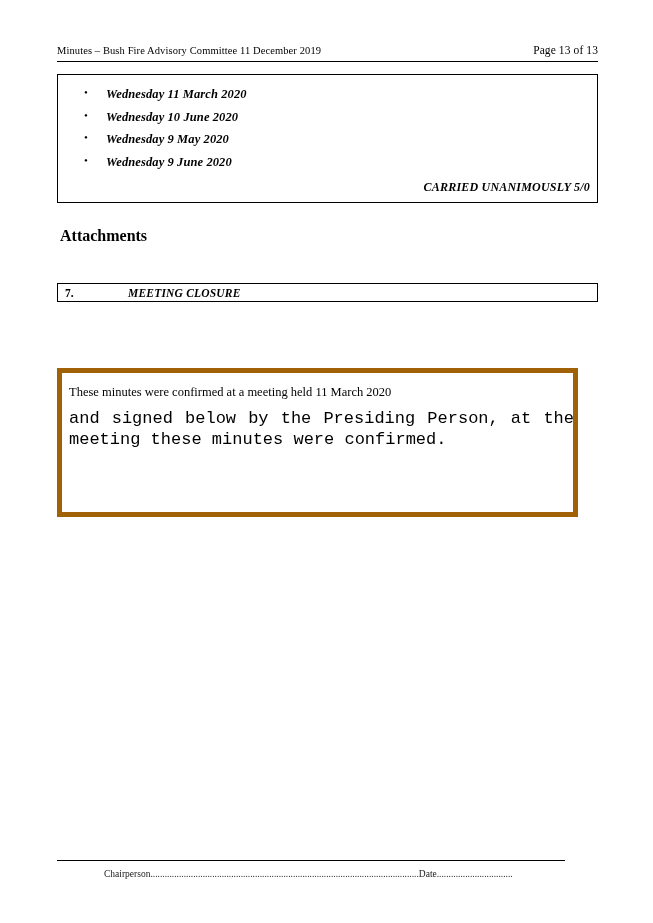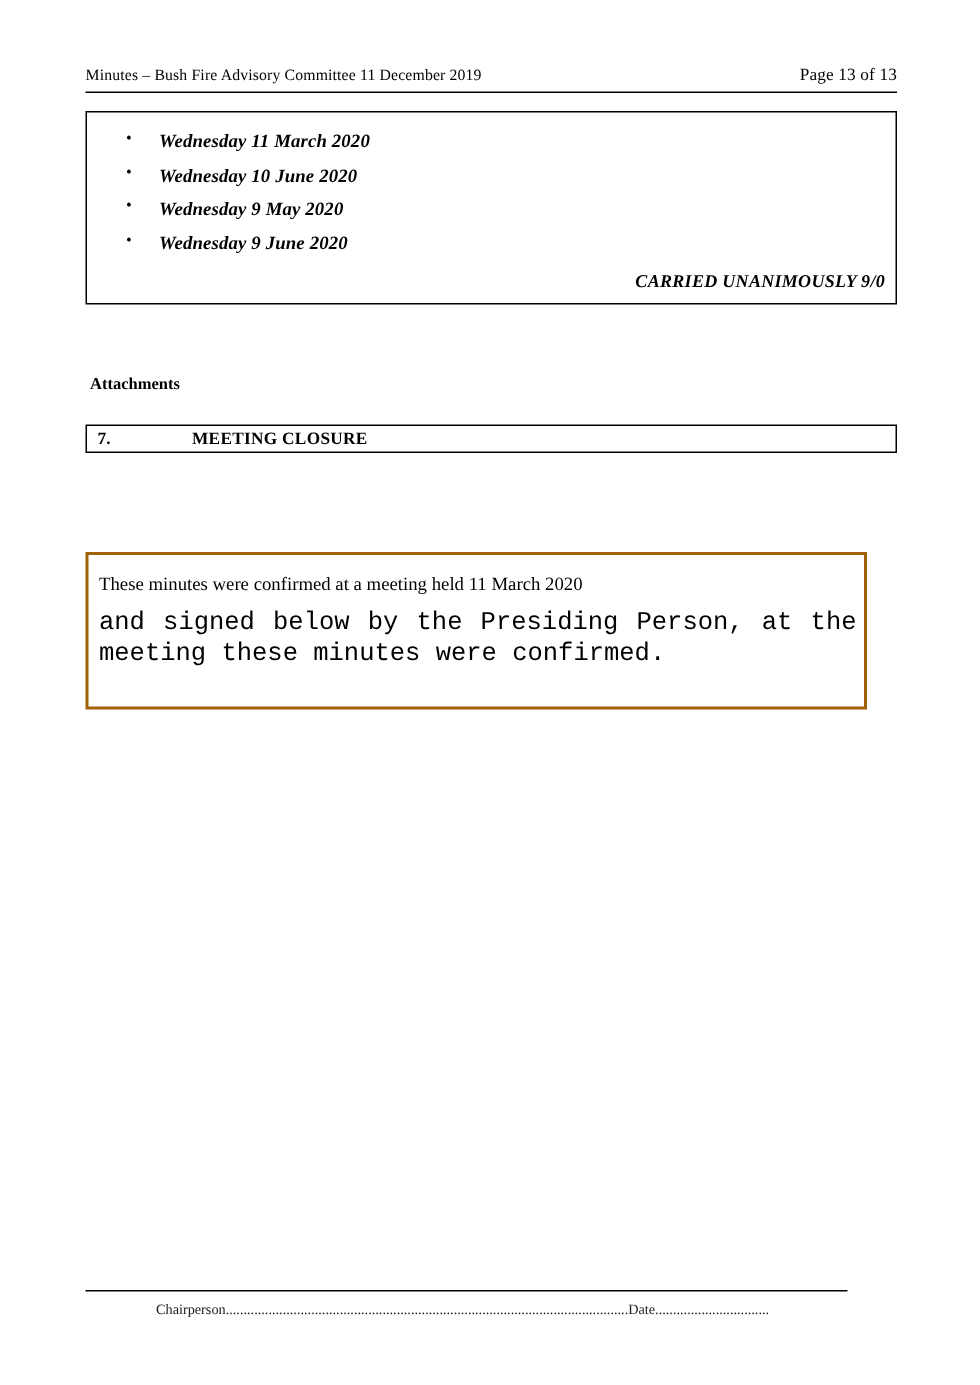--- a/index.html
+++ b/index.html
@@ -83,23 +83,23 @@
     font-weight: bold;
     font-size: 12px;
     letter-spacing: 0.2px;
     white-space: nowrap;
   }
 
   
   .attachments-heading {
     position: absolute;
     left: 60px;
-    top: 250px;
-    font-weight: bold;
-    font-size: 11px;
+    top: 227px;
+    font-weight: bold;
+    font-size: 16px;
   }
   .attachments-text {
     position: absolute;
     left: 60px;
     top: 255px;
     font-size: 12.5px;
   }
 
   
   .section-box {
@@ -117,40 +117,41 @@
     font-weight: bold;
     font-size: 11.5px;
     padding-left: 7px;
     width: 70px;
     box-sizing: border-box;
   }
   .section-title {
     font-weight: bold;
     font-size: 11.5px;
     letter-spacing: 0.2px;
+    font-style: italic;
   }
 
   
   .closing-para {
     position: absolute;
     left: 60px;
     top: 330px;
     width: 540px;
     font-size: 12.5px;
     white-space: pre;
   }
 
   
   .confirm-box {
     position: absolute;
     left: 57px;
     top: 368px;
     width: 521px;
-    height: 105px;
-    border: 2px solid #a16207;
+    height: 149px;
+    border: 5px solid #a16207;
     box-sizing: border-box;
   }
   .confirm-line1 {
     position: absolute;
     left: 7px;
     top: 12px;
     font-size: 12.5px;
   }
   .confirm-line2 {
     position: absolute;
@@ -216,21 +217,21 @@
       </li>
       <li>
         <span class="bullet">•</span>
         <span>Wednesday 9 May 2020</span>
       </li>
       <li>
         <span class="bullet">•</span>
         <span>Wednesday 9 June 2020</span>
       </li>
     </ul>
-    <div class="carried">CARRIED UNANIMOUSLY 9/0</div>
+    <div class="carried">CARRIED UNANIMOUSLY 5/0</div>
   </div>
 
   <div class="attachments-heading">Attachments</div>
 
   <div class="section-box">
     <span class="section-num">7.</span>
     <span class="section-title">MEETING CLOSURE</span>
   </div>
 
 

